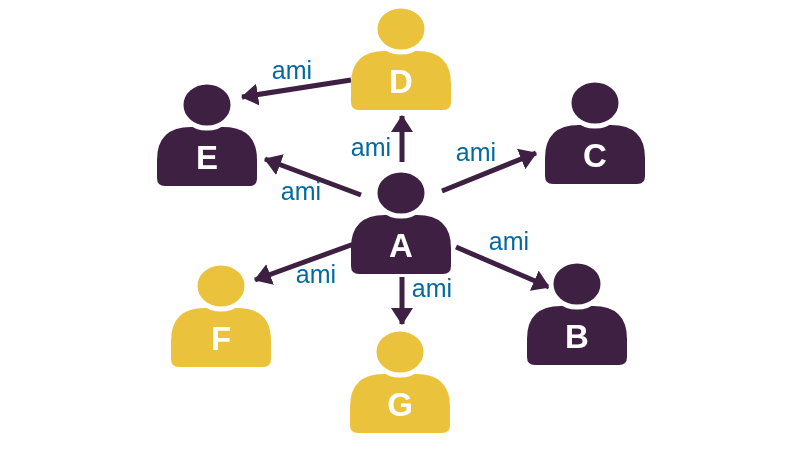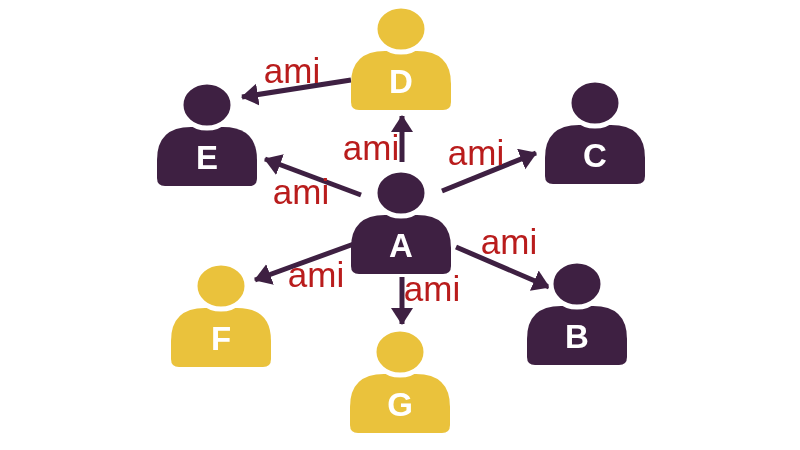--- a/index.html
+++ b/index.html
@@ -8,21 +8,21 @@
     overflow:hidden;font-family:"Liberation Sans",sans-serif;
   }
   .arrow-layer{position:absolute;left:0;top:0;pointer-events:none;}
   .person{position:absolute;width:100px;height:106px;}
   .p-letter{
     font-family:"Liberation Sans",sans-serif;font-weight:bold;
     font-size:33px;fill:#ffffff;text-anchor:middle;
   }
   .edge-label{
     position:absolute;transform:translate(-50%,-50%);
-    font-size:35px;color:#b91c1c;white-space:nowrap;line-height:1;
+    font-size:25px;color:#0369a1;white-space:nowrap;line-height:1;
   }
 </style>
 </head>
 <body>
 
 <div class="canvas">
 
   <svg class="arrow-layer" width="800" height="450" viewBox="0 0 800 450">
     <defs>
       <marker id="ah" markerUnits="userSpaceOnUse" markerWidth="19" markerHeight="24" refX="16" refY="11" orient="auto">

